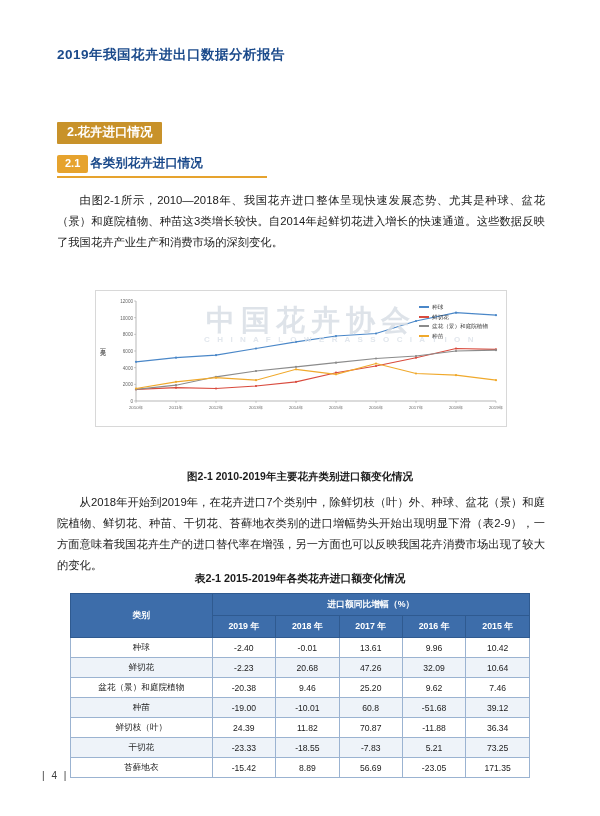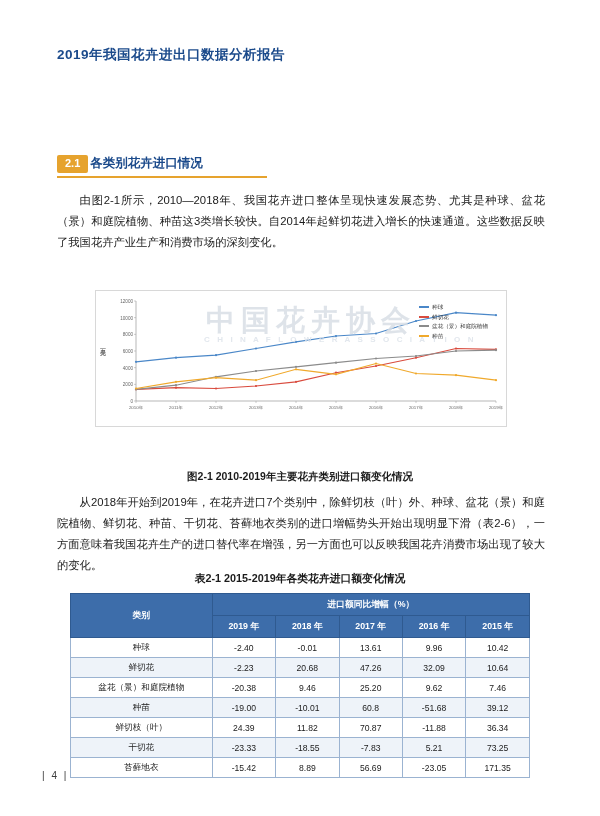--- a/index.html
+++ b/index.html
@@ -138,20 +138,21 @@
 <body>
 
 <div class="page">
 
   <div class="header">
     <div class="header-rule"></div>
   </div>
   <div class="header-title">2019年我国花卉进出口数据分析报告</div>
   <div class="header-line"></div>
 
+  <div class="sec-h2">2.花卉进口情况</div>
   <div class="sec-h3">
     <span class="num">2.1</span>
     <span class="txt">各类别花卉进口情况</span>
   </div>
   <div class="sec-h3-underline"></div>
 
   <div class="para" id="para1">由图2-1所示，2010—2018年、我国花卉进口整体呈现快速发展态势、尤其是种球、盆花（景）和庭院植物、种苗这3类增长较快。自2014年起鲜切花进入增长的快速通道。这些数据反映了我国花卉产业生产和消费市场的深刻变化。</div>
 
   <div class="chart-box">
     <div class="chart-frame">
@@ -254,21 +255,21 @@
           <circle cx="240" cy="83.33333333333333" r="1.1" fill="#f0a92c"></circle>
           <circle cx="280" cy="72.5" r="1.1" fill="#f0a92c"></circle>
           <circle cx="320" cy="82.5" r="1.1" fill="#f0a92c"></circle>
           <circle cx="360" cy="84.16666666666666" r="1.1" fill="#f0a92c"></circle>
           <circle cx="400" cy="89.16666666666666" r="1.1" fill="#f0a92c"></circle>
         </svg>
     </div>
     <div class="chart-cap">图2-1  2010-2019年主要花卉类别进口额变化情况</div>
   </div>
 
-  <div class="para" id="para2">从2018年开始到2019年，在花卉进口7个类别中，除鲜切枝（叶）外、种球、盆花（景）和庭院植物、鲜切花、种苗、干切花、苔藓地衣类别的进口增幅势头开始出现明显下滑（表2-6），一方面意味着我国花卉生产的进口替代率在增强，另一方面也可以反映我国花卉消费市场出现了较大的变化。</div>
+  <div class="para" id="para2">从2018年开始到2019年，在花卉进口7个类别中，除鲜切枝（叶）外、种球、盆花（景）和庭院植物、鲜切花、种苗、干切花、苔藓地衣类别的进口增幅势头开始出现明显下滑（表2-9），一方面意味着我国花卉生产的进口替代率在增强，另一方面也可以反映我国花卉消费市场出现了较大的变化。</div>
 
   <div class="tbl-cap">表2-1  2015-2019年各类花卉进口额变化情况</div>
   <table>
     <thead>
       <tr>
         <th rowspan="2" style="width:148px">类别</th>
         <th colspan="5">进口额同比增幅（%）</th>
       </tr>
       <tr id="year-header-row">
           <th style="width: 62px;">2019 年</th>

